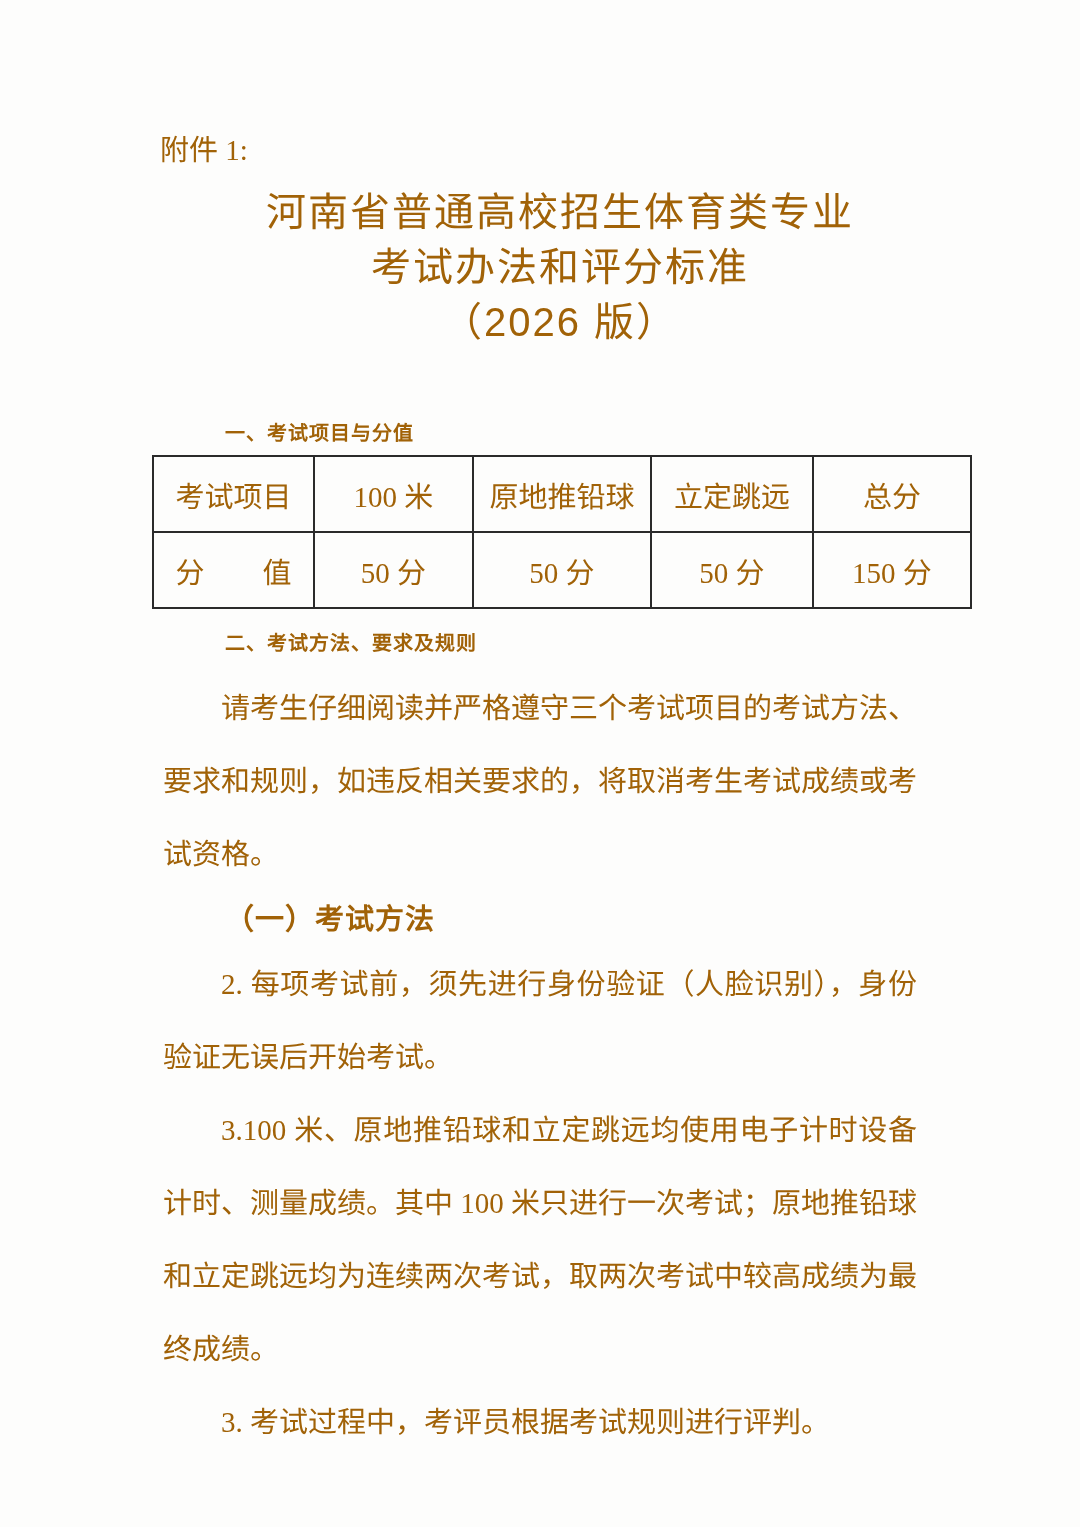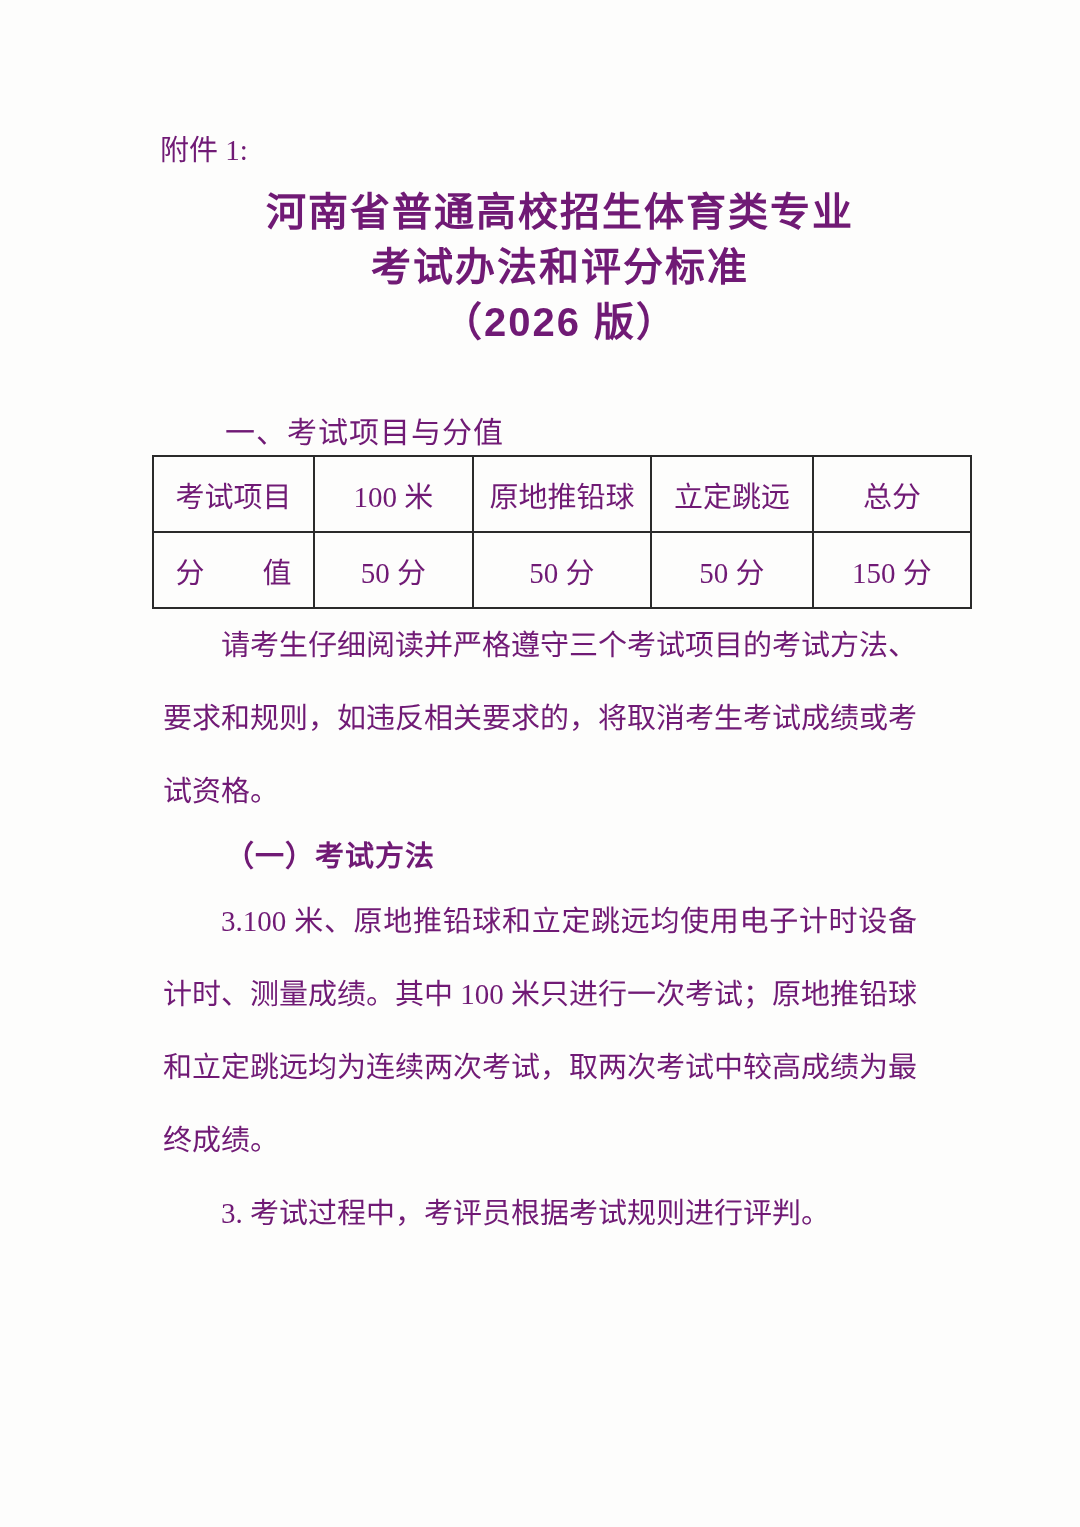--- a/index.html
+++ b/index.html
@@ -1,46 +1,46 @@
 <!DOCTYPE html>
 <html lang="zh-CN"><head>
 <meta charset="utf-8">
 <style>
   * { box-sizing: border-box; margin: 0; padding: 0; }
   html, body { background: #ffffff; }
   .page {
     width: 1080px;
     height: 1527px;
     background: #fdfdfc;
-    color: #701a75;
+    color: #a16207;
     font-family: "Liberation Serif", "DejaVu Serif", serif;
     padding-top: 133px;
     overflow: hidden;
     position: relative;
   }
   .attachment {
     margin-left: 160px;
     font-size: 29px;
     line-height: 35px;
   }
   .title-block {
     margin-top: 17px;
     margin-left: 40px;
     text-align: center;
     font-family: "Liberation Sans", "DejaVu Sans", sans-serif;
-    font-weight: 700;
+    font-weight: 400;
     font-size: 40px;
     line-height: 55px;
     letter-spacing: 2px;
   }
   .sec-heading {
     margin-left: 225px;
     font-family: "Liberation Sans", "DejaVu Sans", sans-serif;
-    font-weight: 400;
-    font-size: 30px;
+    font-weight: 700;
+    font-size: 20px;
     line-height: 40px;
     letter-spacing: 1px;
   }
   .h1 { margin-top: 63px; }
   .h2 {
     margin-top: 6px;
     line-height: 57px;
   }
   table.scores {
     margin: 2px 0 0 152px;
@@ -113,21 +113,23 @@
       <tr class="values">
         <td>分　　值</td>
         <td>50 分</td>
         <td>50 分</td>
         <td>50 分</td>
         <td>150 分</td>
       </tr>
     </tbody>
   </table>
 
+  <div class="sec-heading h2">二、考试方法、要求及规则</div>
 
   <p class="body-para">请考生仔细阅读并严格遵守三个考试项目的考试方法、要求和规则，如违反相关要求的，将取消考生考试成绩或考试资格。</p>
 
   <div class="subhead">（一）考试方法</div>
 
+  <p class="body-para">2. 每项考试前，须先进行身份验证（人脸识别），身份验证无误后开始考试。</p>
   <p class="body-para">3.100 米、原地推铅球和立定跳远均使用电子计时设备计时、测量成绩。其中 100 米只进行一次考试；原地推铅球和立定跳远均为连续两次考试，取两次考试中较高成绩为最终成绩。</p>
   <p class="body-para">3. 考试过程中，考评员根据考试规则进行评判。</p>
 
 </div>
 
 </body></html>

